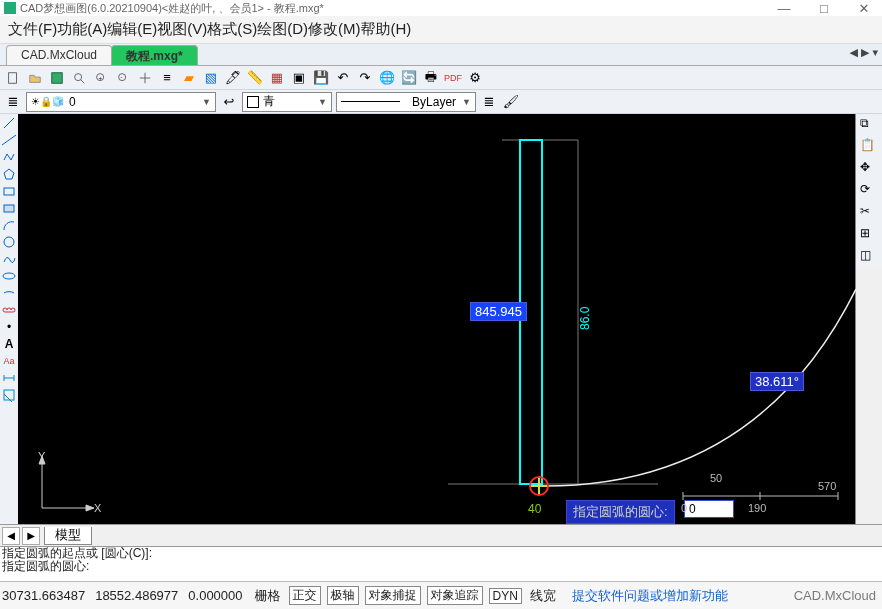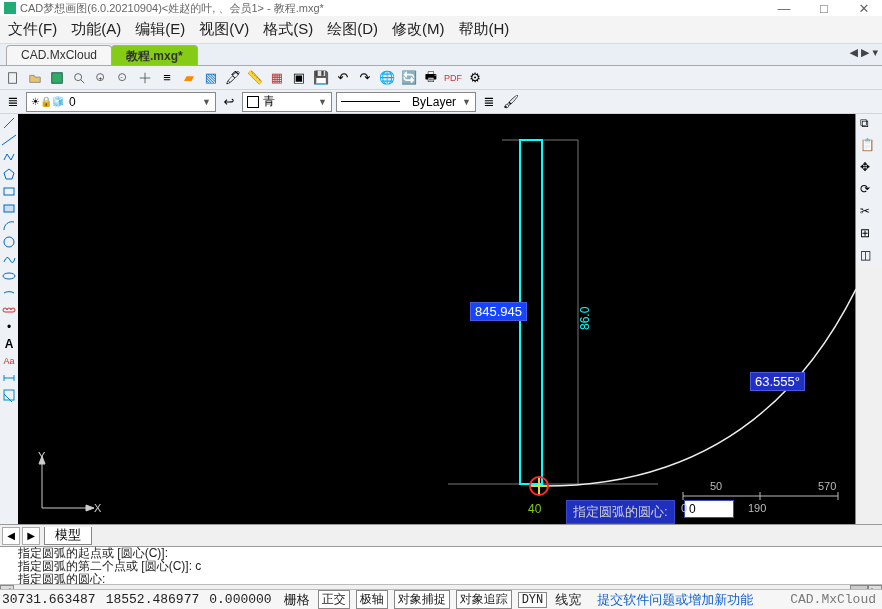--- a/index.html
+++ b/index.html
@@ -25,21 +25,20 @@
   }
   .titlebar .icon { width: 12px; height: 12px; background: #2a7; margin-right: 4px; }
   .titlebar .right { margin-left: auto; display: flex; gap: 12px; }
   .titlebar .winbtn { width: 28px; text-align: center; color: #666; font-size: 13px; }
   .menubar {
     height: 28px;
     background: #f4f4f4;
     display: flex;
     align-items: center;
     padding: 0 8px;
-    gap: 14px;
     border-bottom: 1px solid #ddd;
   }
   .menubar .menu { font-size: 15px; color: #222; cursor: default; }
   .tabbar {
     height: 22px;
     background: #eaeff5;
     display: flex;
     align-items: flex-end;
     padding-left: 6px;
     border-bottom: 1px solid #aaa;
@@ -49,21 +48,21 @@
     height: 20px;
     padding: 2px 14px 0 14px;
     background: #f6f6f6;
     border: 1px solid #aaa;
     border-bottom: none;
     border-radius: 4px 4px 0 0;
     font-size: 12px;
     margin-right: -1px;
     color: #333;
   }
-  .tabbar .tab.active { background: #84cc16; font-weight: bold; }
+  .tabbar .tab.active { background: #22c55e; font-weight: bold; }
   .tabbar .navright { position: absolute; right: 4px; top: 2px; font-size: 11px; color: #444; }
   .toolbar1 {
     height: 24px;
     background: #eef2f7;
     border-bottom: 1px solid #cfd6de;
     display: flex;
     align-items: center;
     padding: 0 4px;
     gap: 4px;
   }
@@ -176,48 +175,47 @@
   .tabcontrol .arrow { width: 18px; height: 18px; border: 1px solid #aaa; background: #fff; text-align:center; line-height:16px; font-size:10px; margin-left:2px;}
   .tabcontrol .shtab { padding: 0 10px; background:#fff; border:1px solid #888; border-top:none; margin-left:4px; height:18px; line-height:16px; font-size:13px;}
   .cmdwindow {
     position: absolute;
     top: 546px; left: 0; width: 100%;
     height: 40px;
     background: #fff;
     border-top: 1px solid #999;
     font-size: 12px;
     color: #222;
-    padding: 0 18px;
+    padding: 0 2px;
     overflow: hidden;
   }
   .cmdwindow .line { white-space: nowrap; line-height: 13px; }
   .hscroll {
     position: absolute;
     top: 584px; left:0; width:100%;
     height: 14px;
     background: #f0f0f0;
     border-top: 1px solid #bbb;
     display:flex;
   }
   .hscroll .thumb { width: 18px; height:12px; background:#ccc; border:1px solid #888; margin-left:auto;}
   .hscroll .arrow {width:14px; height:12px; background:#ddd; border:1px solid #888; text-align:center; font-size:9px; line-height:10px;}
   .statusbar {
     position: absolute;
     bottom: 0; left: 0; width: 100%;
-    height: 20px;
+    height: 28px;
     background: #f6f6f6;
     border-top: 1px solid #bbb;
     display: flex;
     align-items: center;
     font-size: 13px;
     gap: 6px;
     padding: 0 2px;
     white-space: nowrap;
     overflow: hidden;
-    font-family: Liberation Mono, monospace;
   }
   .statusbar .coord { color:#222; margin-right:4px;}
   .statusbar .toggle { border:1px solid #888; padding:0 3px; background:#fff; font-size:12px; color:#222; }
   .statusbar .togplain { padding:0 2px; color:#222; }
   .statusbar .link { color:#1060d0; margin-left:8px; }
   .statusbar .brand { color:#7a7a7a; margin-left:auto; margin-right:4px; }
   .scaletick { position:absolute; color:#bbb; font-size:11px;}
 </style>
 </head>
 <body>
@@ -444,43 +442,42 @@
       <line x1="665" y1="378" x2="665" y2="386"></line>
       <line x1="742" y1="378" x2="742" y2="386"></line>
       <line x1="820" y1="378" x2="820" y2="386"></line>
     </g>
   </svg>
 
   <span class="dim-text-rot" style="left:560px;top:216px">86.0</span>
   <span class="dim-text" style="left:510px;top:388px">40</span>
 
   <div class="canvas-label sel" style="left:452px;top:188px">845.945</div>
-  <div class="canvas-label" style="left:732px;top:258px">63.555°</div>
+  <div class="canvas-label" style="left:732px;top:258px">38.611°</div>
 
   <div class="prompt-box" style="left:548px;top:386px">指定圆弧的圆心:</div>
   <div class="prompt-input" style="left:666px;top:386px">0</div>
 
-  <span class="scaletick" style="left:692px;top:366px">50</span>
+  <span class="scaletick" style="left:692px;top:358px">50</span>
   <span class="scaletick" style="left:800px;top:366px">570</span>
   <span class="scaletick" style="left:663px;top:388px">0</span>
   <span class="scaletick" style="left:730px;top:388px">190</span>
 
   <span style="position:absolute;left:76px;top:388px;color:#ccc;font-size:11px">X</span>
   <span style="position:absolute;left:20px;top:336px;color:#ccc;font-size:11px">Y</span>
 </div>
 
 <div class="tabcontrol">
   <div class="arrow">◀</div>
   <div class="arrow">▶</div>
   <div class="shtab">模型</div>
 </div>
 
 <div class="cmdwindow">
   <div class="line">指定圆弧的起点或 [圆心(C)]:</div>
-  <div class="line">指定圆弧的第二个点或 [圆心(C)]:  c</div>
   <div class="line">指定圆弧的圆心:</div>
 </div>
 
 <div class="hscroll">
   <div class="arrow">◀</div>
   <div class="thumb"></div>
   <div class="arrow">▶</div>
 </div>
 
 <div class="statusbar">

